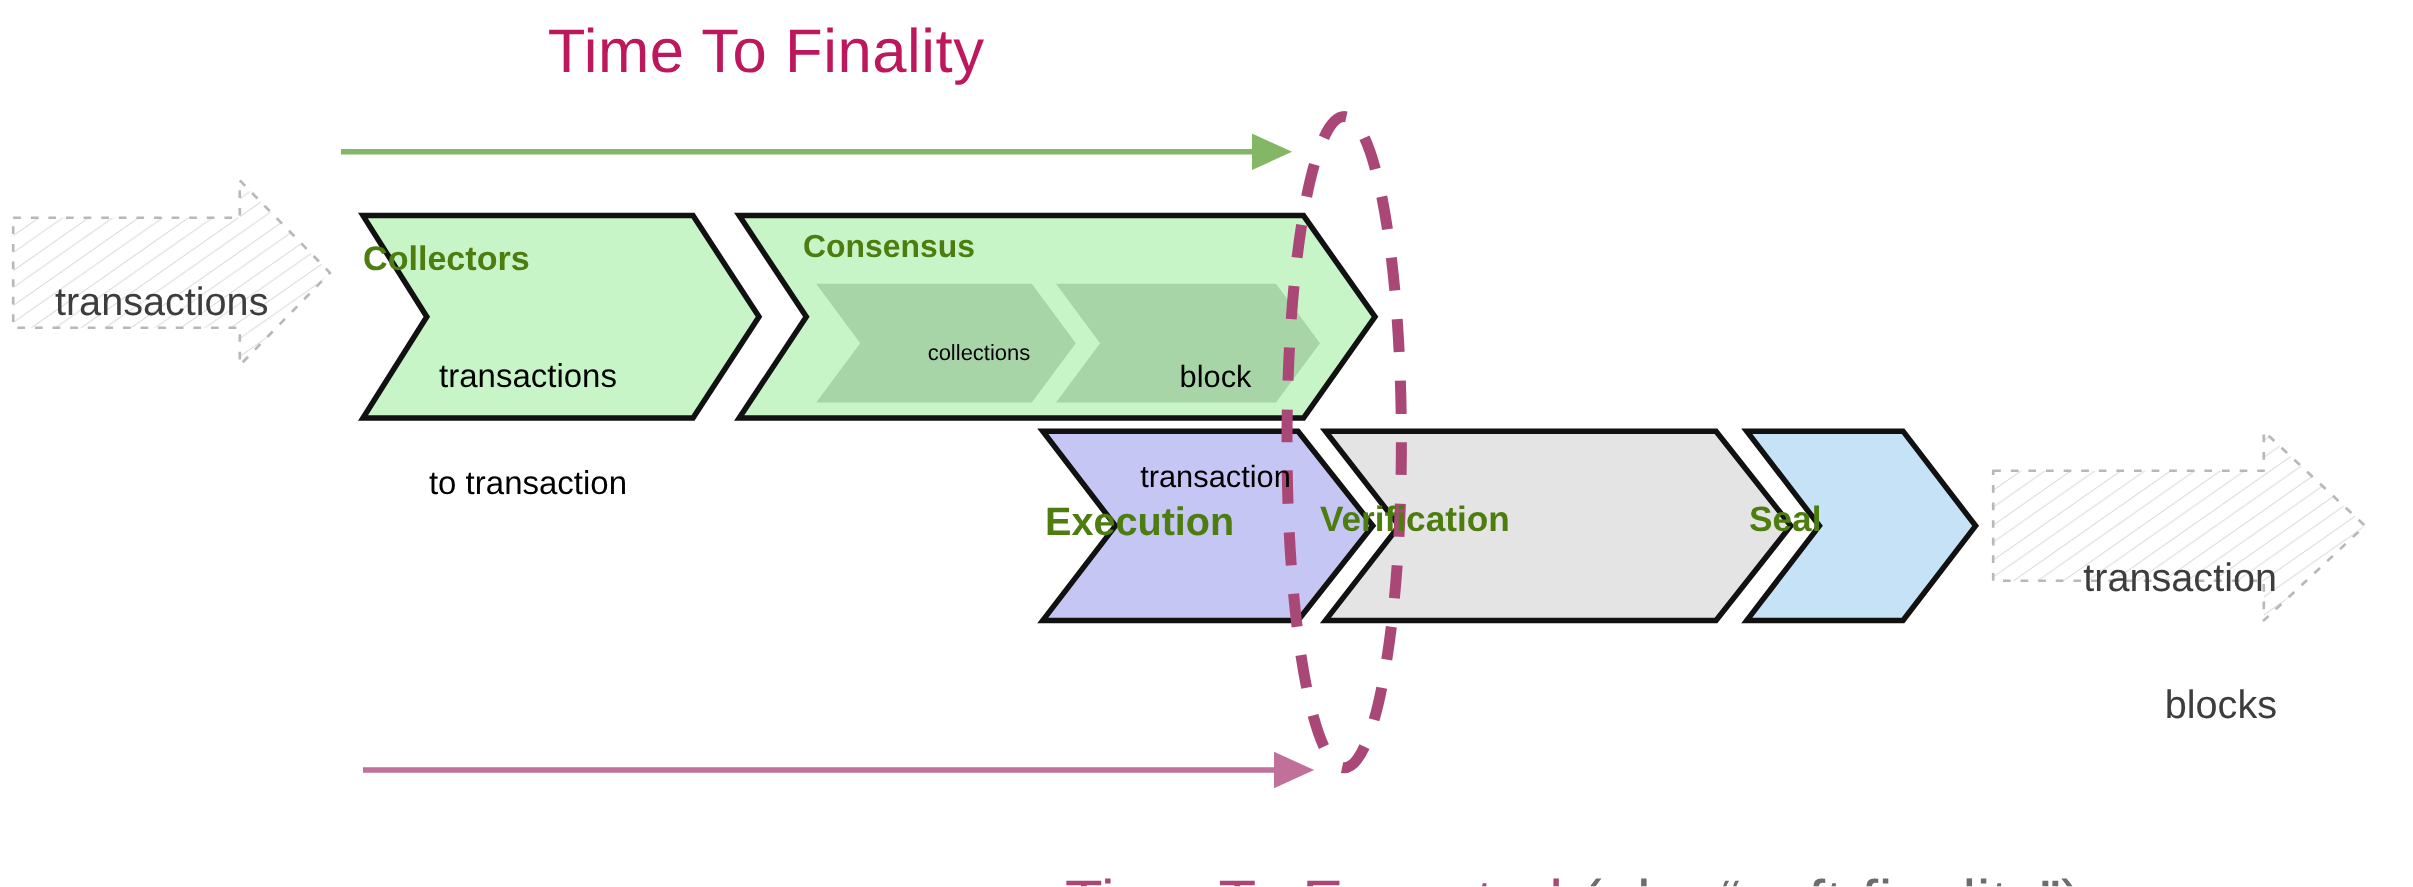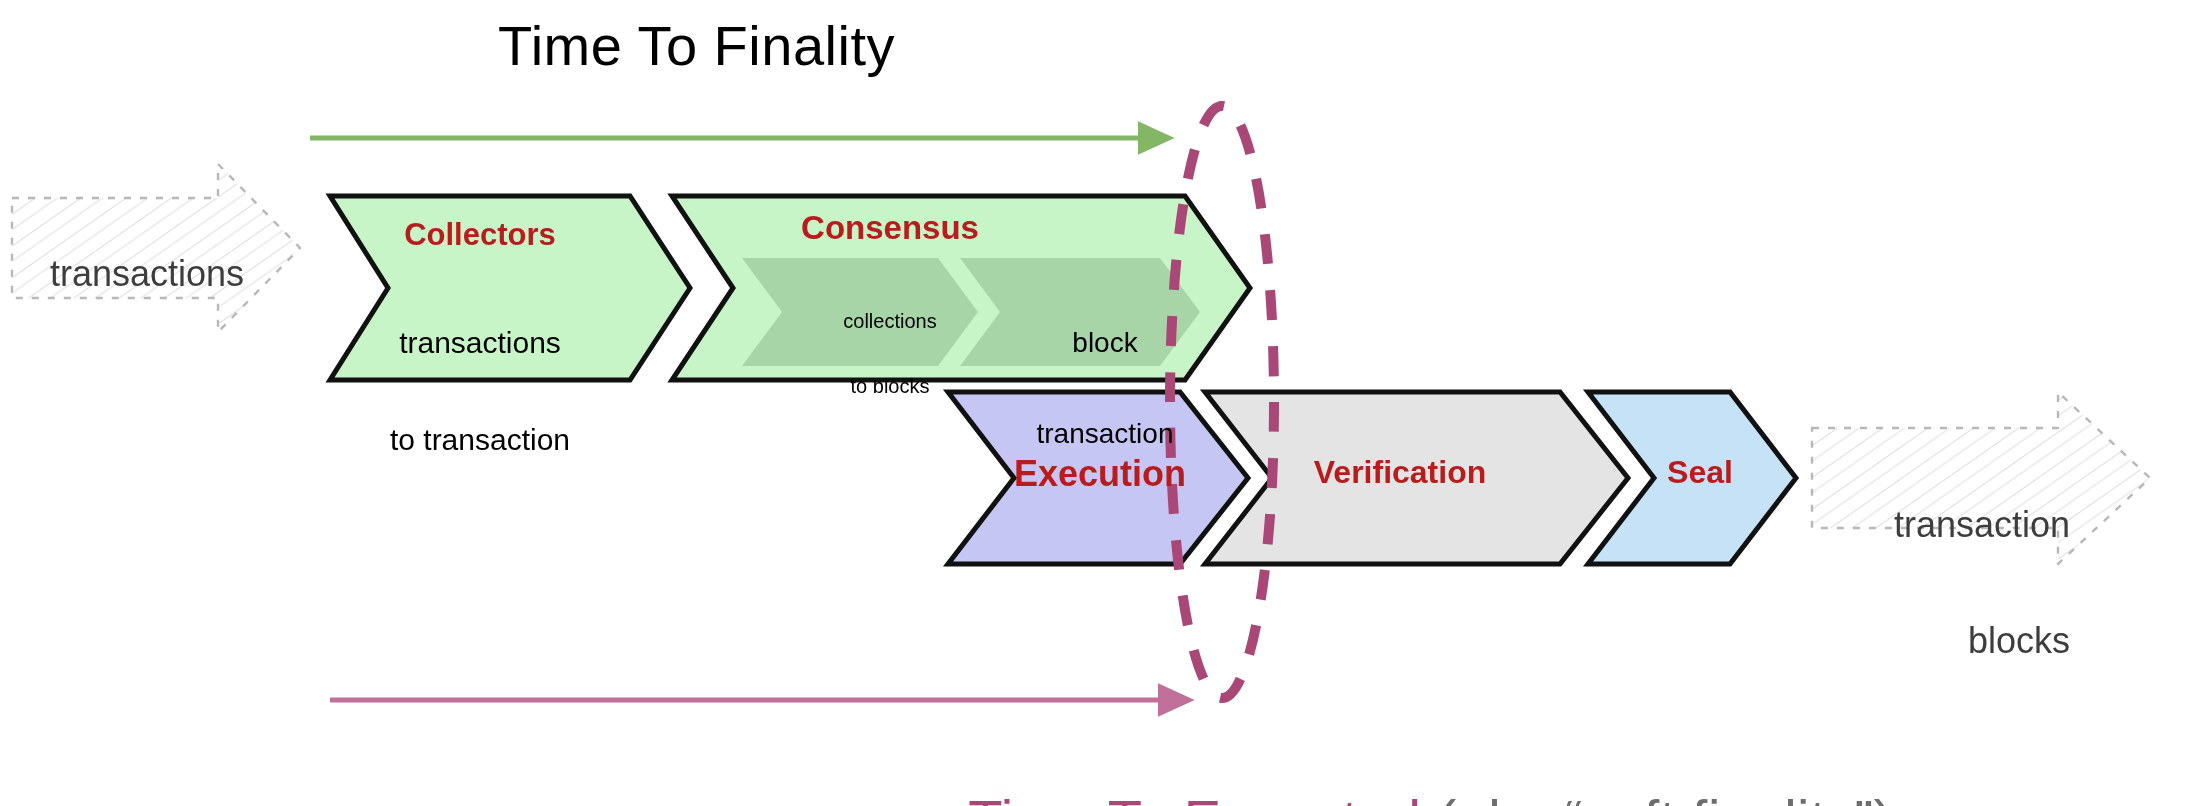--- a/index.html
+++ b/index.html
@@ -28,21 +28,21 @@
   .lbl {
     position: absolute;
     white-space: pre;
     line-height: 1.08;
   }
   
   #title-finality {
     left: 498px;
     top: 16px;
     font-size: 56px;
-    color: #000000;
+    color: #be185d;
     letter-spacing: 0.5px;
   }
   #title-executed-wrap {
     left: 905px;
     top: 730px;
     font-size: 56px;
     letter-spacing: 0.5px;
   }
   #title-executed-main { color: #a94877; }
   #title-executed-sub  { color: #6d6d6d; }
@@ -52,29 +52,28 @@
     font-size: 36px;
     color: #3d3d3d;
     text-align: center;
   }
   #ghost-in-label { left: 22px; top: 255px; width: 250px; }
   #ghost-out-label { left: 1820px; top: 428px; width: 250px; text-align: right; }
 
   
   .stage-title {
     font-weight: bold;
-    color: #b91c1c;
-    text-align: center;
+    color: #4d7c0f;
   }
   .stage-sub { color: #000000; text-align: center; }
 
   #lbl-collectors-title { left: 330px; top: 218px; width: 300px; font-size: 31px; }
   #lbl-collectors-sub   { left: 310px; top: 262px; width: 340px; font-size: 30px; }
 
-  #lbl-consensus-title  { left: 730px; top: 210px; width: 320px; font-size: 33px; }
+  #lbl-consensus-title  { left: 730px; top: 210px; width: 320px; font-size: 29px; }
   #lbl-sub-coll-blocks  { left: 740px; top: 268px; width: 300px; font-size: 20px; }
   #lbl-sub-block-final  { left: 955px; top: 268px; width: 300px; font-size: 28px; }
 
   #lbl-execution   { left: 950px; top: 455px; width: 300px; font-size: 36px; font-weight: bold; }
   #lbl-verification{ left: 1200px; top: 455px; width: 400px; font-size: 32px; font-weight: bold; }
   #lbl-seal        { left: 1590px; top: 455px; width: 220px; font-size: 32px; font-weight: bold; }
 </style>
 </head>
 <body>
 
@@ -163,21 +162,20 @@
 
   <div class="lbl stage-sub" id="lbl-collectors-sub">
     <div>transactions</div>
     <div>to transaction</div>
   </div>
 
   <div class="lbl stage-title" id="lbl-consensus-title">Consensus</div>
 
   <div class="lbl stage-sub" id="lbl-sub-coll-blocks">
     <div>collections</div>
-    <div>to blocks</div>
   </div>
 
   <div class="lbl stage-sub" id="lbl-sub-block-final">
     <div>block</div>
     <div>transaction</div>
   </div>
 
   <div class="lbl stage-title" id="lbl-execution">Execution</div>
 
   <div class="lbl stage-title" id="lbl-seal">Seal</div>

